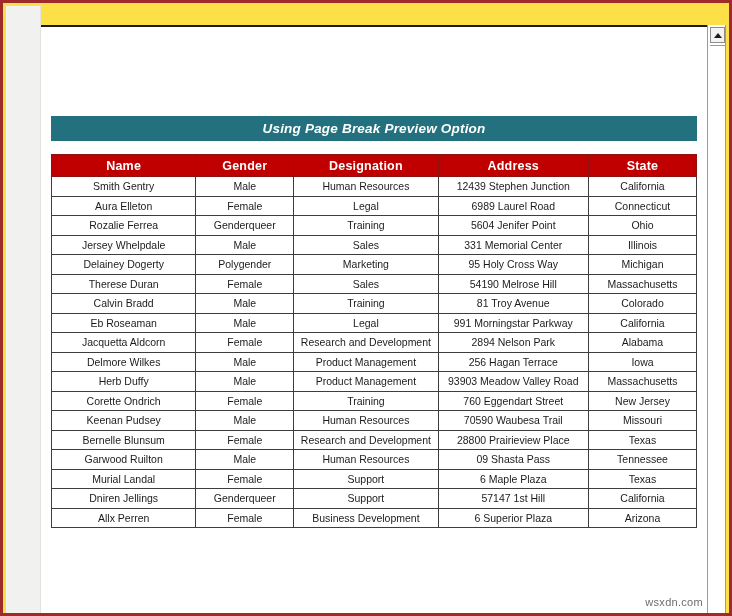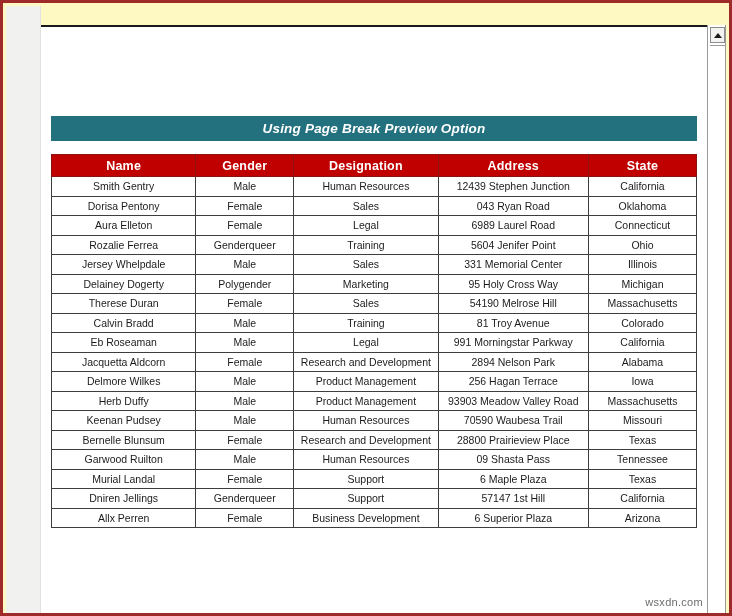--- a/index.html
+++ b/index.html
@@ -11,21 +11,21 @@
     font-family: "Liberation Sans", sans-serif;
     background: #ffffff;
   }
 
   
   #app-frame {
     position: relative;
     width: 732px;
     height: 616px;
     border: 3px solid #9e2a2a;
-    background: #fef9c3;
+    background: #fde047;
     overflow: hidden;
   }
 
   
   #left-gutter {
     position: absolute;
     left: 3px;
     top: 3px;
     width: 35px;
     height: 610px;
@@ -187,27 +187,20 @@
         </thead>
         <tbody id="table-body">
             <tr>
               <td>Smith Gentry</td>
               <td>Male</td>
               <td>Human Resources</td>
               <td>12439 Stephen Junction</td>
               <td>California</td>
             </tr>
             <tr>
-              <td>Dorisa Pentony</td>
-              <td>Female</td>
-              <td>Sales</td>
-              <td>043 Ryan Road</td>
-              <td>Oklahoma</td>
-            </tr>
-            <tr>
               <td>Aura Elleton</td>
               <td>Female</td>
               <td>Legal</td>
               <td>6989 Laurel Road</td>
               <td>Connecticut</td>
             </tr>
             <tr>
               <td>Rozalie Ferrea</td>
               <td>Genderqueer</td>
               <td>Training</td>
@@ -262,20 +255,27 @@
               <td>Product Management</td>
               <td>256 Hagan Terrace</td>
               <td>Iowa</td>
             </tr>
             <tr>
               <td>Herb Duffy</td>
               <td>Male</td>
               <td>Product Management</td>
               <td>93903 Meadow Valley Road</td>
               <td>Massachusetts</td>
+            </tr>
+            <tr>
+              <td>Corette Ondrich</td>
+              <td>Female</td>
+              <td>Training</td>
+              <td>760 Eggendart Street</td>
+              <td>New Jersey</td>
             </tr>
             <tr>
               <td>Keenan Pudsey</td>
               <td>Male</td>
               <td>Human Resources</td>
               <td>70590 Waubesa Trail</td>
               <td>Missouri</td>
             </tr>
             <tr>
               <td>Bernelle Blunsum</td>

